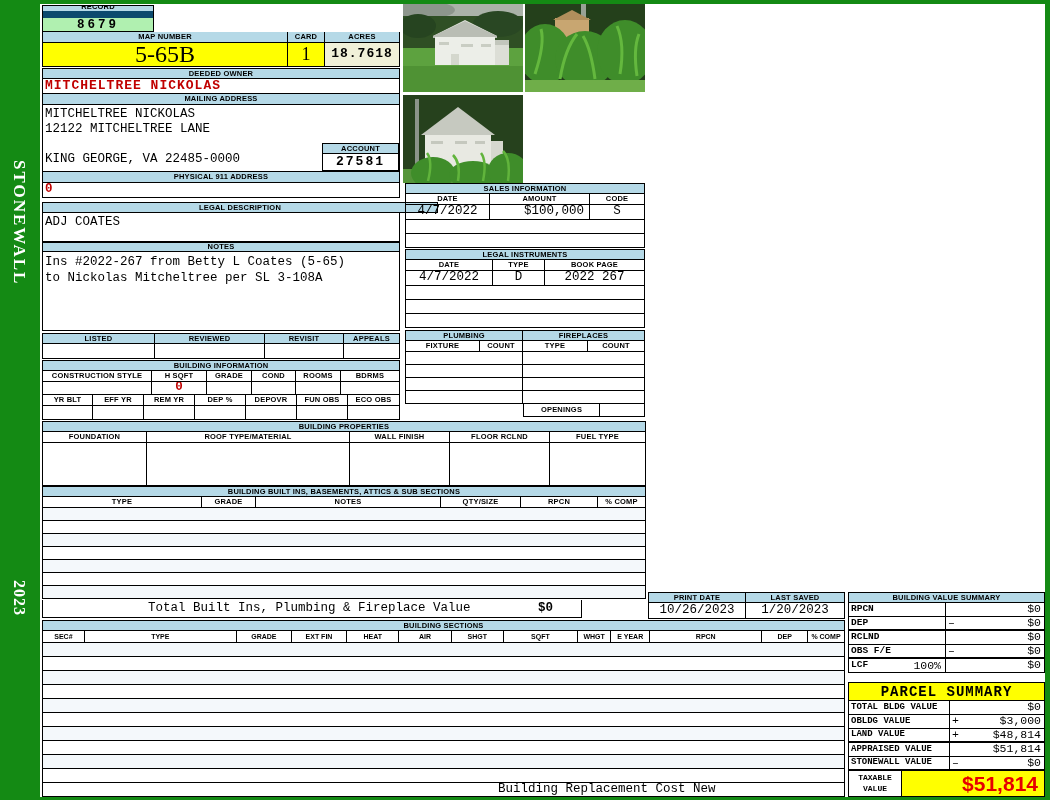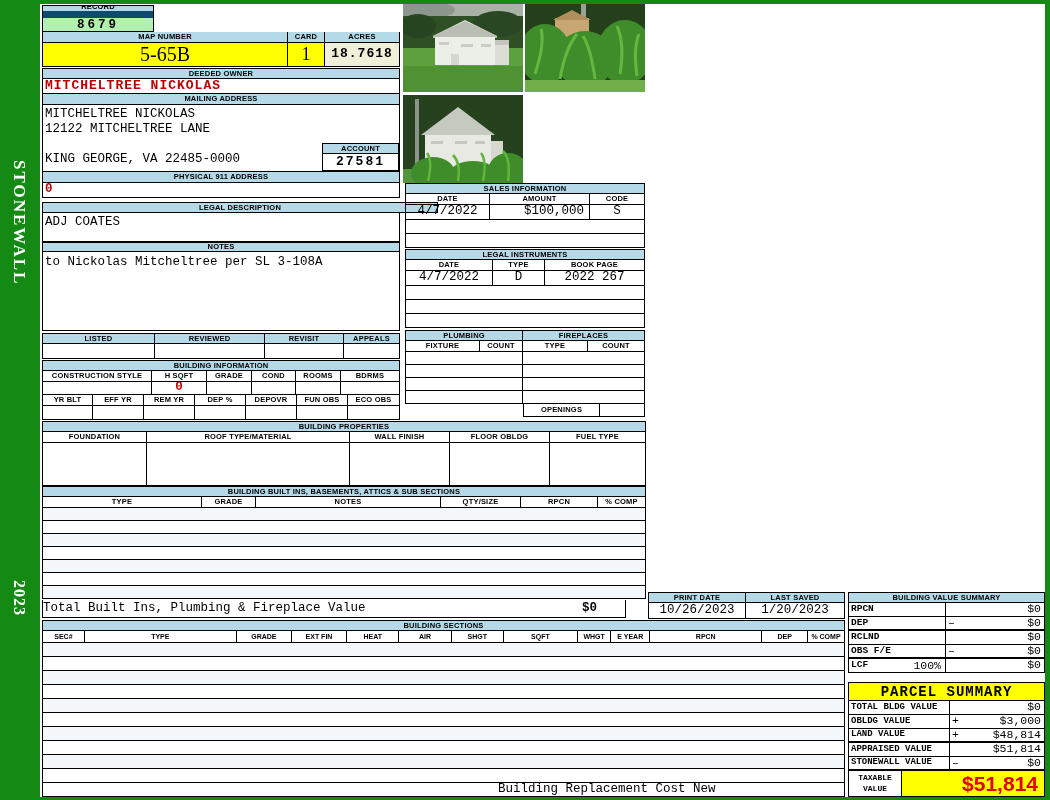--- a/index.html
+++ b/index.html
@@ -50,21 +50,21 @@
         <div class="bar h" style="height:11px;border-bottom:7px solid #0c4a6e">RECORD</div>
         <div class="green mb" style="flex:1;display:flex;align-items:center;justify-content:center;letter-spacing:3px">8679</div>
       </div>
     </div>
     <div class="tr" style="height:11px">
       <div class="bar h" style="width:246px">MAP NUMBER</div>
       <div class="bar h" style="width:37px">CARD</div>
       <div class="bar h" style="width:75px">ACRES</div>
     </div>
     <div class="tr" style="height:24px">
-      <div class="yellow serif" style="width:246px;font-size:20px">5-65B</div>
+      <div class="yellow serif" style="width:246px;font-size:24px">5-65B</div>
       <div class="yellow serif" style="width:37px;font-size:18px">1</div>
       <div class="cream mb" style="width:75px;letter-spacing:1px;font-size:13px">18.7618</div>
     </div>
   </div>
 
   <div class="abs stack" style="left:42px;top:68px;width:358px">
     <div class="bar h b" style="height:11px">DEEDED OWNER</div>
     <div class="tr" style="height:15px">
       <div class="mb red l" style="width:358px;padding-left:2px;letter-spacing:1px;font-size:13px">MITCHELTREE NICKOLAS</div>
     </div>
@@ -91,20 +91,21 @@
     <div class="bar h b" style="height:11px">LEGAL DESCRIPTION</div>
     <div class="tr" style="height:29px">
       <div class="m l" style="width:358px;align-items:flex-start;padding:2px">ADJ COATES</div>
     </div>
   </div>
 
   <div class="abs stack" style="left:42px;top:242px;width:358px">
     <div class="bar h b" style="height:10px">NOTES</div>
     <div class="tr" style="height:79px">
       <div style="width:358px;flex-direction:column;align-items:flex-start;justify-content:flex-start;padding:2px">
+        <div class="m" style="line-height:16px">Ins #2022-267 from Betty L Coates (5-65)</div>
         <div class="m" style="line-height:16px">to Nickolas Mitcheltree per SL 3-108A</div>
       </div>
     </div>
   </div>
 
   <div class="abs stack" style="left:42px;top:333px;width:358px">
     <div class="tr" style="height:11px">
       <div class="bar h" style="width:113px">LISTED</div>
       <div class="bar h" style="width:110px">REVIEWED</div>
       <div class="bar h" style="width:79px">REVISIT</div>
@@ -155,21 +156,21 @@
       <div style="width:52px"></div>
     </div>
   </div>
 
   <div class="abs stack" style="left:42px;top:421px;width:604px">
     <div class="bar h b" style="height:11px">BUILDING PROPERTIES</div>
     <div class="tr" style="height:11px">
       <div class="h" style="width:105px">FOUNDATION</div>
       <div class="h" style="width:203px">ROOF TYPE/MATERIAL</div>
       <div class="h" style="width:100px">WALL FINISH</div>
-      <div class="h" style="width:100px">FLOOR OBLDG</div>
+      <div class="h" style="width:100px">FLOOR RCLND</div>
       <div class="h" style="width:96px">FUEL TYPE</div>
     </div>
     <div class="tr" style="height:43px">
       <div style="width:105px"></div>
       <div style="width:203px"></div>
       <div style="width:100px"></div>
       <div style="width:100px"></div>
       <div style="width:96px"></div>
     </div>
   </div>
@@ -199,21 +200,21 @@
     <div class="tr" style="height:13px">
         <div class="alt" style="width:604px"></div>
       </div>
     <div class="tr" style="height:13px">
         <div style="width:604px"></div>
       </div>
     <div class="tr" style="height:13px">
         <div class="alt" style="width:604px"></div>
       </div>
     <div class="tr" style="height:18px;margin-top:1px">
-      <div class="l" style="width:584px;">
+      <div class="l" style="width:540px;padding-left:105px">
         <span class="m">Total Built Ins, Plumbing &amp; Fireplace Value</span>
         <span class="mb" style="margin-left:auto;padding-right:28px">$0</span>
       </div>
     </div>
   </div>
 
   <div class="abs photos" style="left:403px;top:4px">
     <svg viewBox="0 0 120 88">
       <rect width="120" height="88" fill="#c8cec6"></rect>
       <rect width="120" height="14" fill="#aab2a8"></rect>

